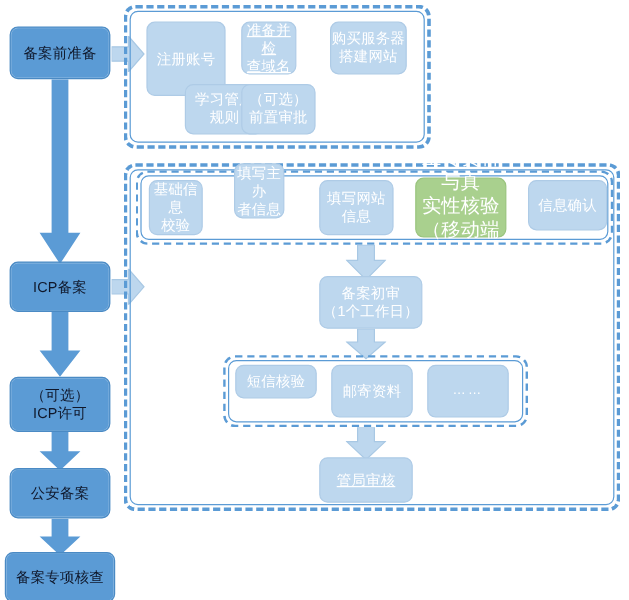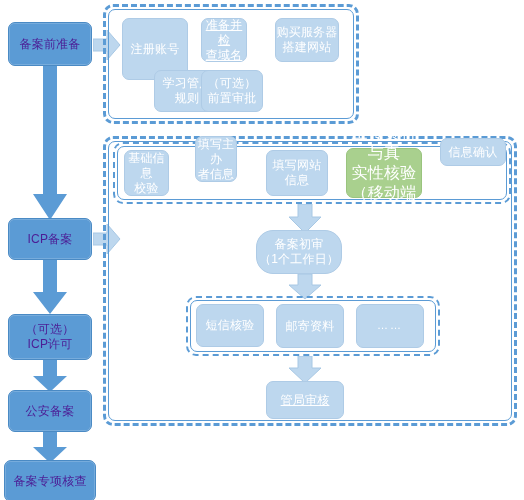--- a/index.html
+++ b/index.html
@@ -23,21 +23,21 @@
   }
 
   
   .node {
     position: absolute;
     box-sizing: border-box;
     display: flex;
     align-items: center;
     justify-content: center;
     text-align: center;
-    color: #4c1d95;
+    color: #0f172a;
     border-radius: 7px;
     line-height: 1.25;
     white-space: pre-line;
     letter-spacing: .2px;
   }
 
   
   .node.primary {
     background: #5b9bd5;
     border: 1px solid #4a8ac4;
@@ -167,40 +167,40 @@
   <div class="node light" style="left:195px; top:136px; width:42px; height:46px;">填写主办
 者信息</div>
 
   <div class="node light" style="left:266px; top:150px; width:62px; height:46px;">填写网站
 信息</div>
 
   <div class="node green" style="left:346px; top:148px; width:76px; height:50px;">上传资料与真
 实性核验
 （移动端操作）</div>
 
-  <div class="node light" style="left:440px; top:138px; width:66px; height:28px;">信息确认</div>
+  <div class="node light" style="left:440px; top:150px; width:66px; height:42px;">信息确认</div>
 
   <div class="arrow" style="left:288px; top:204px;">
     <svg width="34" height="30" viewBox="0 0 34 30">
       <path d="M10,0 L24,0 L24,13 L33,13 L17,29 L1,13 L10,13 Z" fill="#bdd7ee" stroke="#a8c8e4" stroke-width="1"></path>
     </svg>
   </div>
 
-  <div class="node light" style="left:256px; top:230px; width:86px; height:44px;border-radius:17px;">备案初审
+  <div class="node light" style="left:266px; top:230px; width:86px; height:44px;">备案初审
 （1个工作日）</div>
 
   <div class="arrow" style="left:288px; top:274px;">
     <svg width="34" height="26" viewBox="0 0 34 26">
       <path d="M10,0 L24,0 L24,11 L33,11 L17,25 L1,11 L10,11 Z" fill="#bdd7ee" stroke="#a8c8e4" stroke-width="1"></path>
     </svg>
   </div>
 
   <div class="group" style="left:186px; top:296px; width:254px; height:60px; border-width:2px;"></div>
 
-  <div class="node light" style="left:196px; top:304px; width:68px; height:43px;">短信核验</div>
+  <div class="node light" style="left:196px; top:304px; width:68px; height:28px;">短信核验</div>
 
   <div class="node light" style="left:276px; top:304px; width:68px; height:44px;">邮寄资料</div>
 
   <div class="node light" style="left:356px; top:304px; width:68px; height:44px;">
     <span class="dots">……</span>
   </div>
 
   <div class="arrow" style="left:288px; top:356px;">
     <svg width="34" height="28" viewBox="0 0 34 28">
       <path d="M10,0 L24,0 L24,12 L33,12 L17,27 L1,12 L10,12 Z" fill="#bdd7ee" stroke="#a8c8e4" stroke-width="1"></path>

